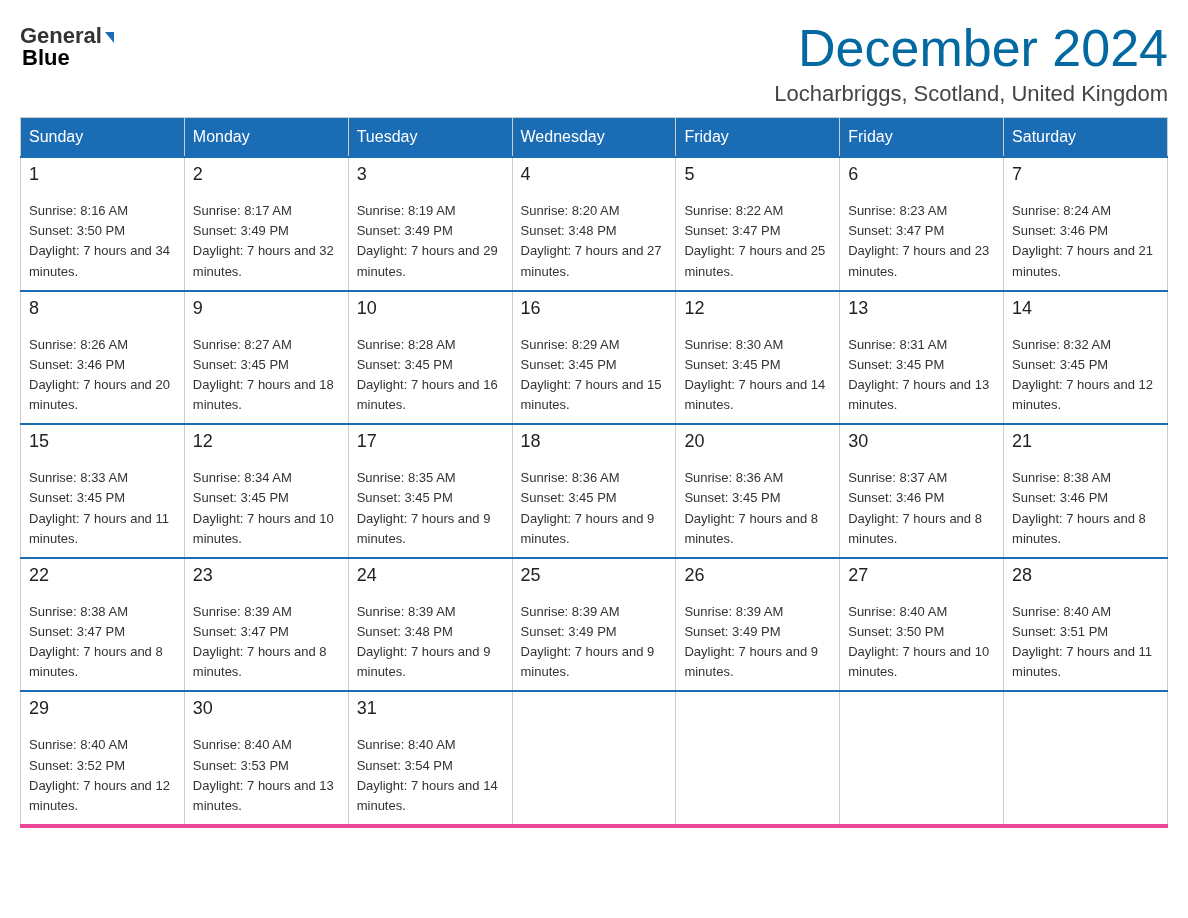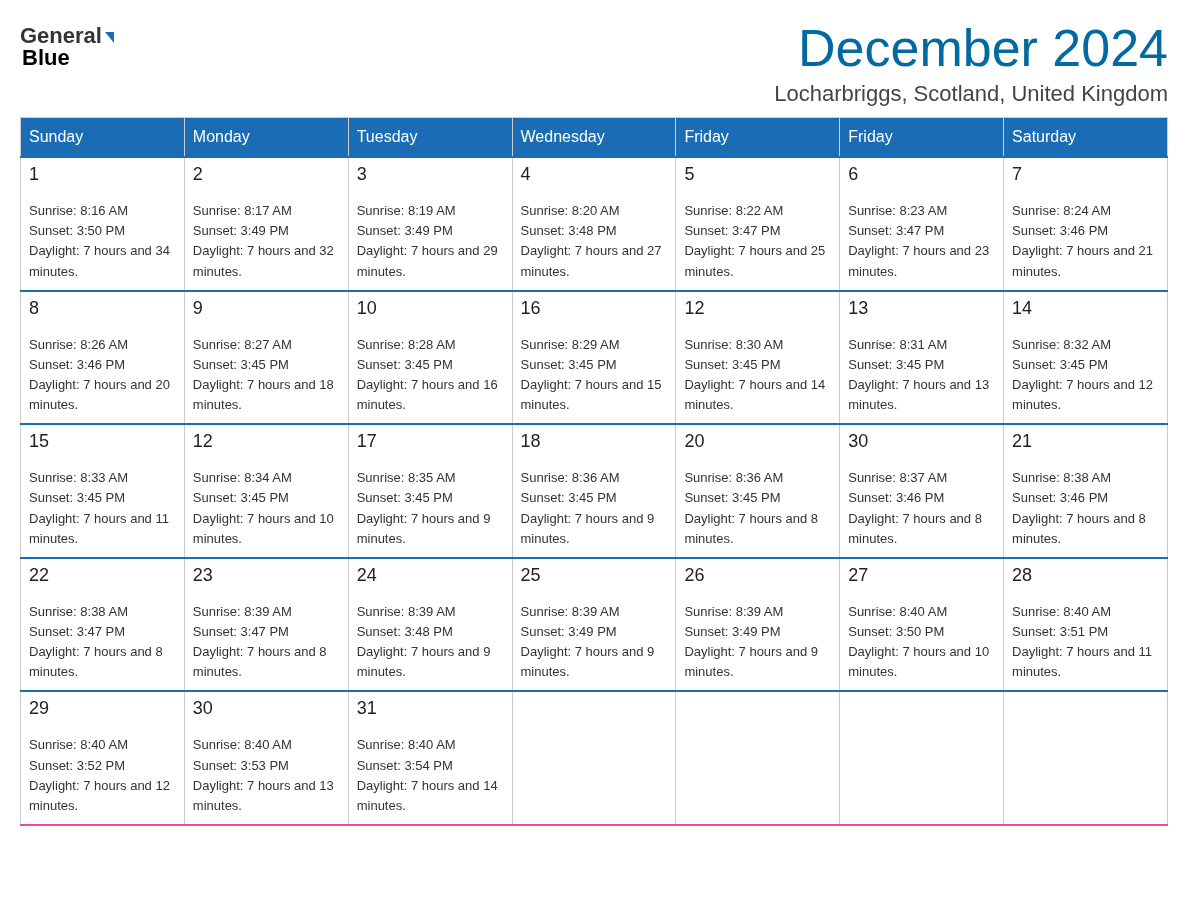--- a/index.html
+++ b/index.html
@@ -83,21 +83,21 @@
     .day-info {
       font-size: 13px;
       line-height: 1.55;
       color: #333;
       margin-top: 16px;
     }
     .empty-cell {
       border-top: 2px solid #1a6cb5;
     }
     .last-row td {
-      border-bottom: 2px solid #ec4899;
+      border-bottom: 4px solid #ec4899;
     }
   </style>
 </head>
 <body>
 
 <div class="header">
   <div class="logo">
     <div class="logo-text">
       General<span style="display:inline-block;width:0;height:0;border-left:9px solid transparent;border-top:11px solid #1a6cb5;margin-left:3px;vertical-align:middle;"></span>
     </div>

